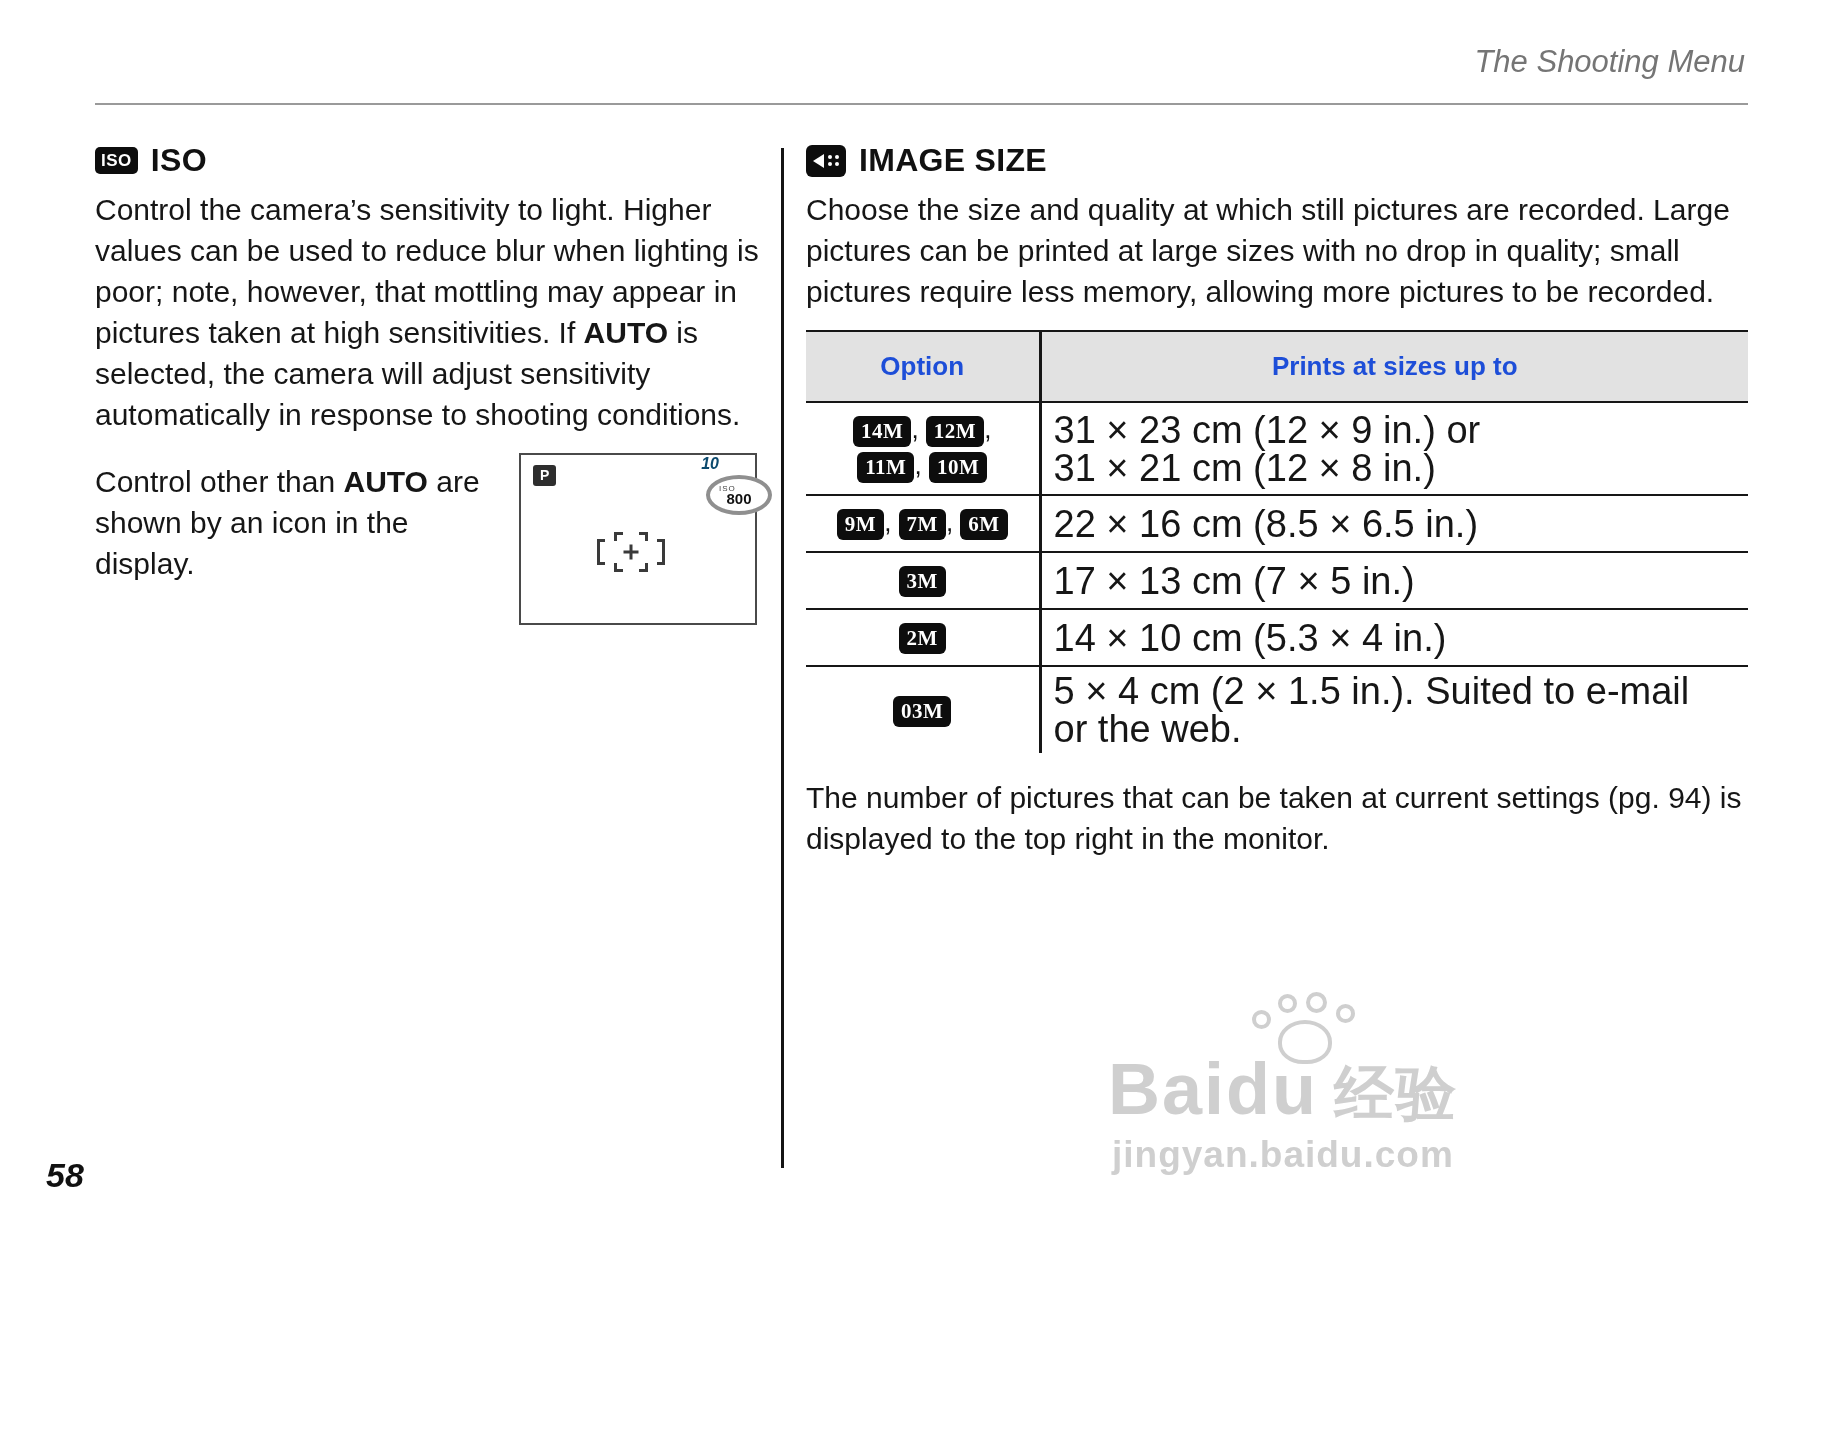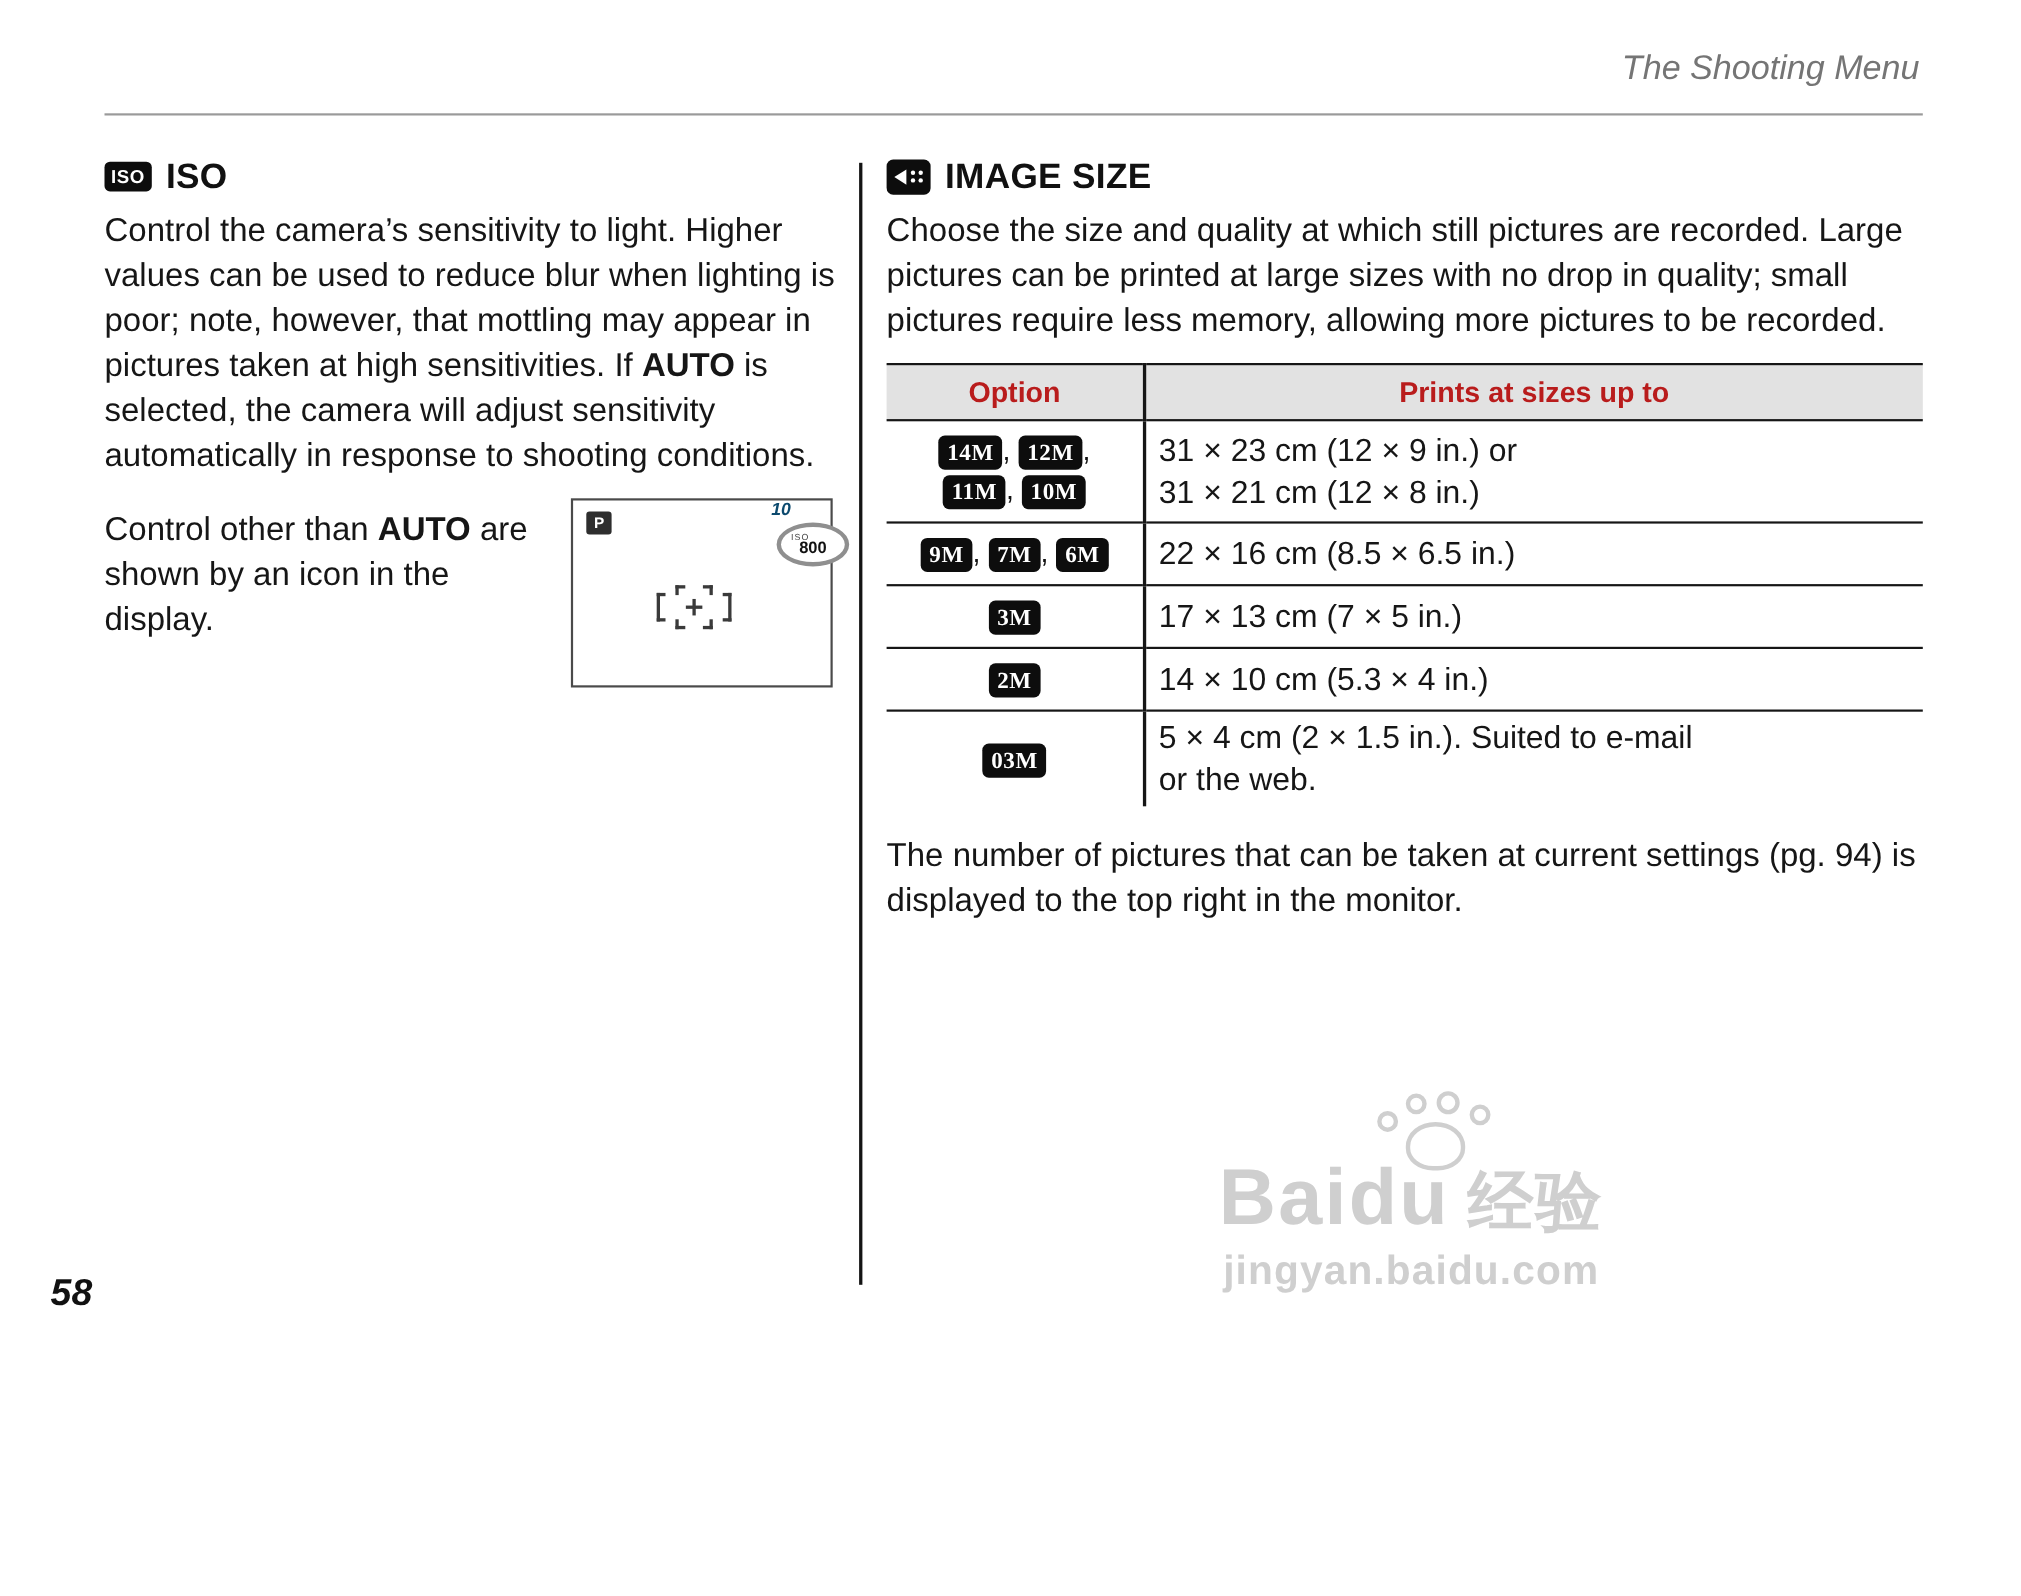--- a/index.html
+++ b/index.html
@@ -63,27 +63,27 @@
   .fi-tr { right:17px; top:0;   border-right:3px solid #3a3a3a; border-top:3px solid #3a3a3a; }
   .fi-bl { left:17px; bottom:0; border-left:3px solid #3a3a3a;  border-bottom:3px solid #3a3a3a; }
   .fi-br { right:17px; bottom:0;border-right:3px solid #3a3a3a; border-bottom:3px solid #3a3a3a; }
   .plus-h { position:absolute; left:50%; top:50%; width:15px; height:3px; background:#3a3a3a; transform:translate(-50%,-50%); }
   .plus-v { position:absolute; left:50%; top:50%; width:3px; height:15px; background:#3a3a3a; transform:translate(-50%,-50%); }
 
   
   .size-table { border-collapse:collapse; width:942px; margin-top:18px; table-layout:fixed; }
   .size-table th {
     background:#e2e2e2; border-top:2px solid #161616; border-bottom:2px solid #161616;
-    font-size:26px; font-weight:bold; padding:9px 4px; color:#b91c1c;
+    font-size:26px; font-weight:bold; padding:19px 4px; color:#1d4ed8;
   }
   .size-table th:first-child { width:234px; border-right:3px solid #161616; }
   .size-table td { border-bottom:2px solid #161616; vertical-align:middle; }
   .size-table tr:last-child td { border-bottom:none; }
   .opt-cell { text-align:center; border-right:3px solid #161616; padding:8px 4px; font-size:26px; color:#111; }
-  .desc-cell { padding:5px 12px; font-size:29px; line-height:38px; color:#161616; }
+  .desc-cell { padding:5px 12px; font-size:38px; line-height:38px; color:#161616; }
   .m-badge {
     display:inline-block; background:#0d0d0d; color:#fff; font-size:21px; font-weight:bold;
     padding:5px 8px; border-radius:6px; line-height:1; letter-spacing:0.5px;font-family:Liberation Serif, serif;
   }
   .badge-line { margin:3px 0; }
 
   .outro { margin-top:24px; }
 
   
   .page-number { position:absolute; left:46px; top:1156px; font-size:34px; font-weight:bold; font-style:italic; color:#111; }

